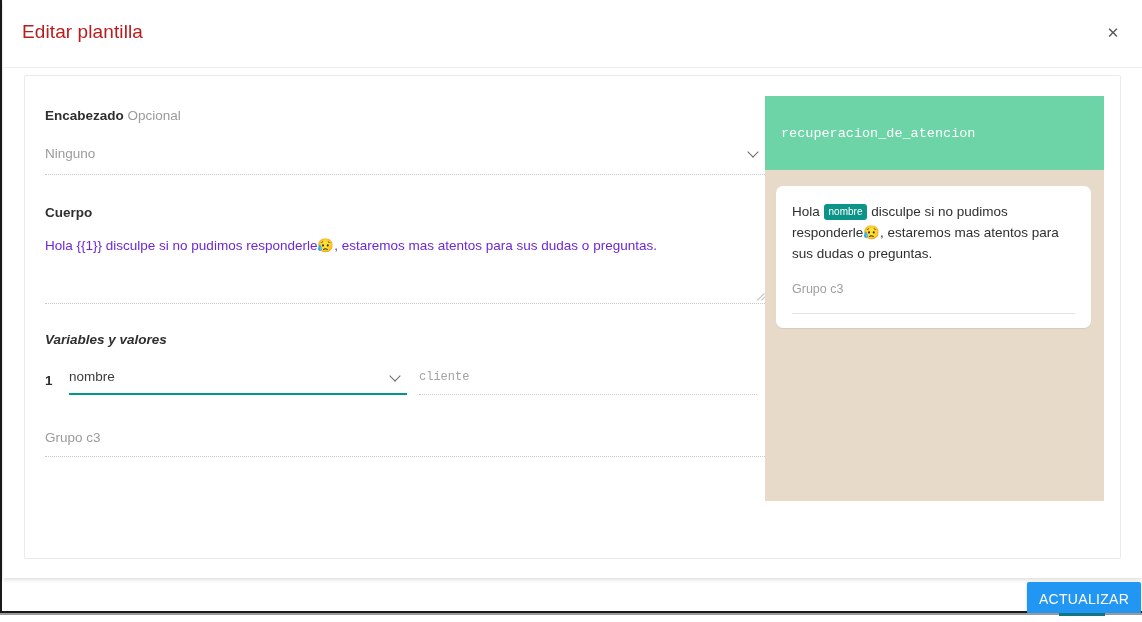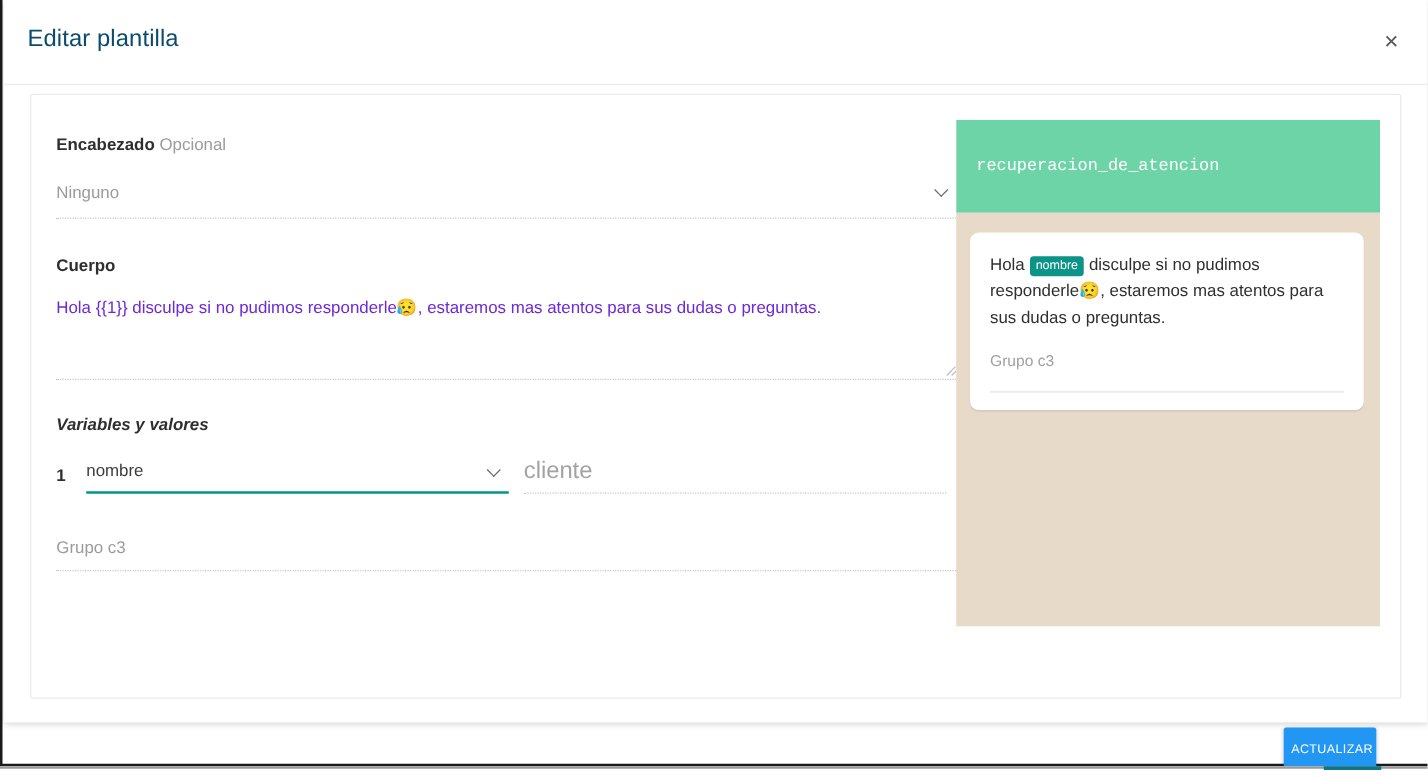--- a/index.html
+++ b/index.html
@@ -45,21 +45,21 @@
 
   #modal-header {
     position: relative;
     height: 68px;
     border-bottom: 1px solid #ececec;
   }
   #modal-title {
     position: absolute;
     left: 19px; top: 21px;
     font-size: 19px;
-    color: #0c4a6e;
+    color: #b91c1c;
     font-weight: 400;
     letter-spacing: .1px;
   }
   #close-button {
     position: absolute;
     right: 16px; top: 20px;
     width: 26px; height: 26px;
     display: flex; align-items: center; justify-content: center;
     color: #5a5a5a;
     font-size: 15px;
@@ -185,23 +185,24 @@
   }
   #var-select .chev { right: 6px; top: 7px; }
   #var-value {
     position: relative;
     margin-left: 12px;
     width: 338px;
     height: 30px;
     border-bottom: 1px dotted #c9c9c9;
   }
   #var-value .val {
-    font-size: 19px;
+    font-size: 12px;
     color: #a3a3a3;
     line-height: 24px;
+    font-family: Liberation Mono, monospace;
   }
 
   
   #pie-block { margin-top: 30px; }
   #pie-row {
     position: relative;
     margin-top: 18px;
     height: 32px;
     border-bottom: 1px dotted #c9c9c9;
   }
@@ -261,24 +262,24 @@
   }
   #bubble-divider {
     margin-top: 17px;
     border-top: 1px solid #e2e2e2;
   }
 
   
   #update-button {
     position: absolute;
     left: 1002px; top: 506px;
-    width: 74px; height: 34px;
+    width: 114px; height: 34px;
     background: #2196f3;
     color: #ffffff;
-    font-size: 10px;
+    font-size: 14px;
     letter-spacing: .3px;
     border: none;
     border-radius: 2px;
     cursor: pointer;
     box-shadow: 0 1px 3px rgba(0,0,0,0.2);
     font-family: "Liberation Sans", sans-serif;
   }
 </style>
 </head>
 <body>

